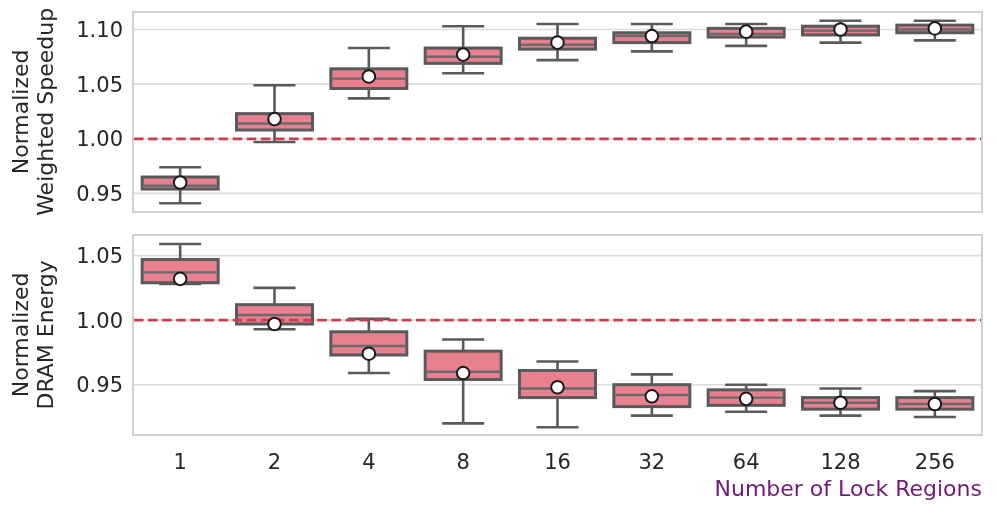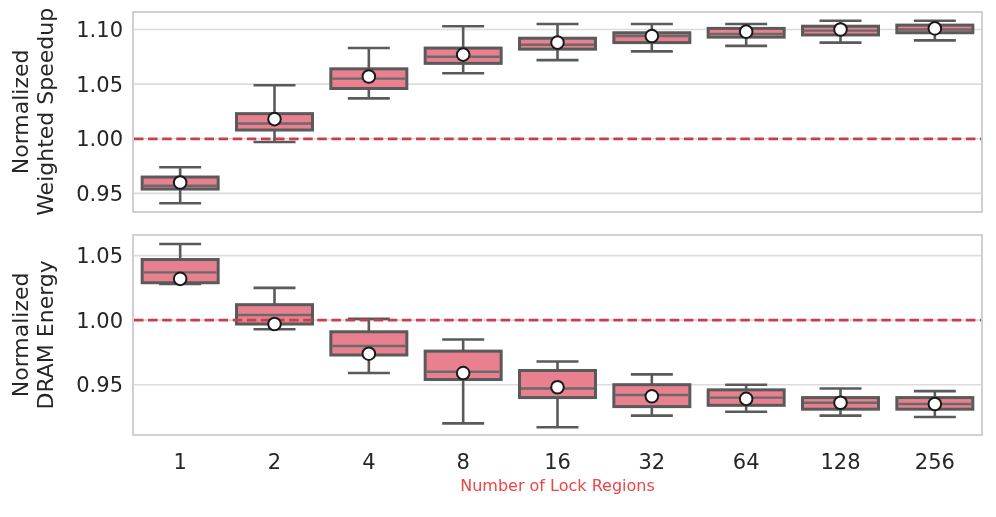--- a/index.html
+++ b/index.html
@@ -22,23 +22,23 @@
     transform:rotate(-90deg);
     text-align:center;
     font-size:22px;
     line-height:1.13;
     white-space:nowrap;
     color:#262626;
   }
   .xlabel{
     position:absolute;
     left:133px;width:849px;top:476px;
-    text-align:center;
-    font-size:16px;
-    color:#ef4444;
+    text-align:right;
+    font-size:22px;
+    color:#701a75;
   }
   svg text{font-family:"DejaVu Sans", sans-serif;}
 </style>
 </head>
 <body>
 
 <div id="figure">
   <svg id="chart-svg" width="996" height="517" viewBox="0 0 996 517">
       <g>
         <rect x="133" y="12" width="849" height="200" fill="#ffffff" stroke="#C9C9C9" stroke-width="1.7"></rect>

